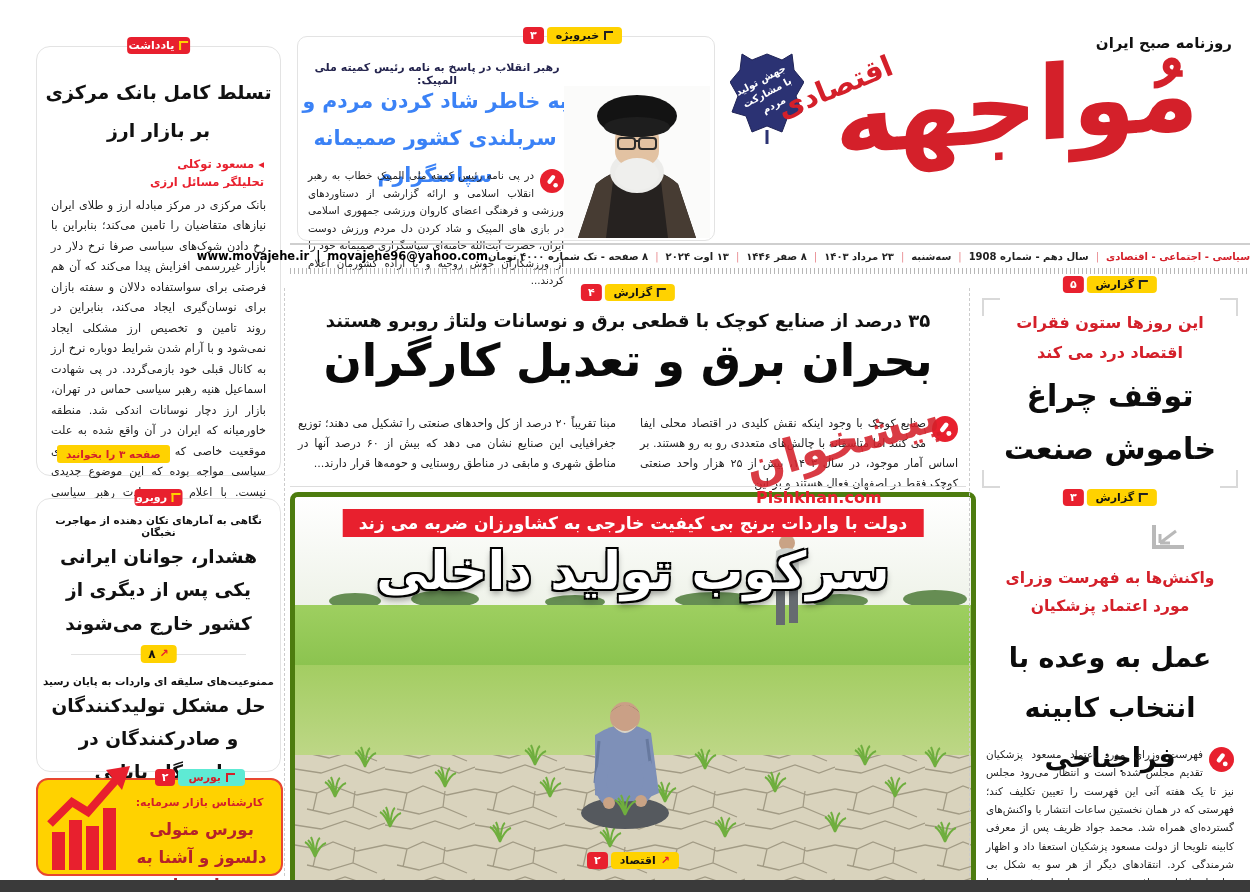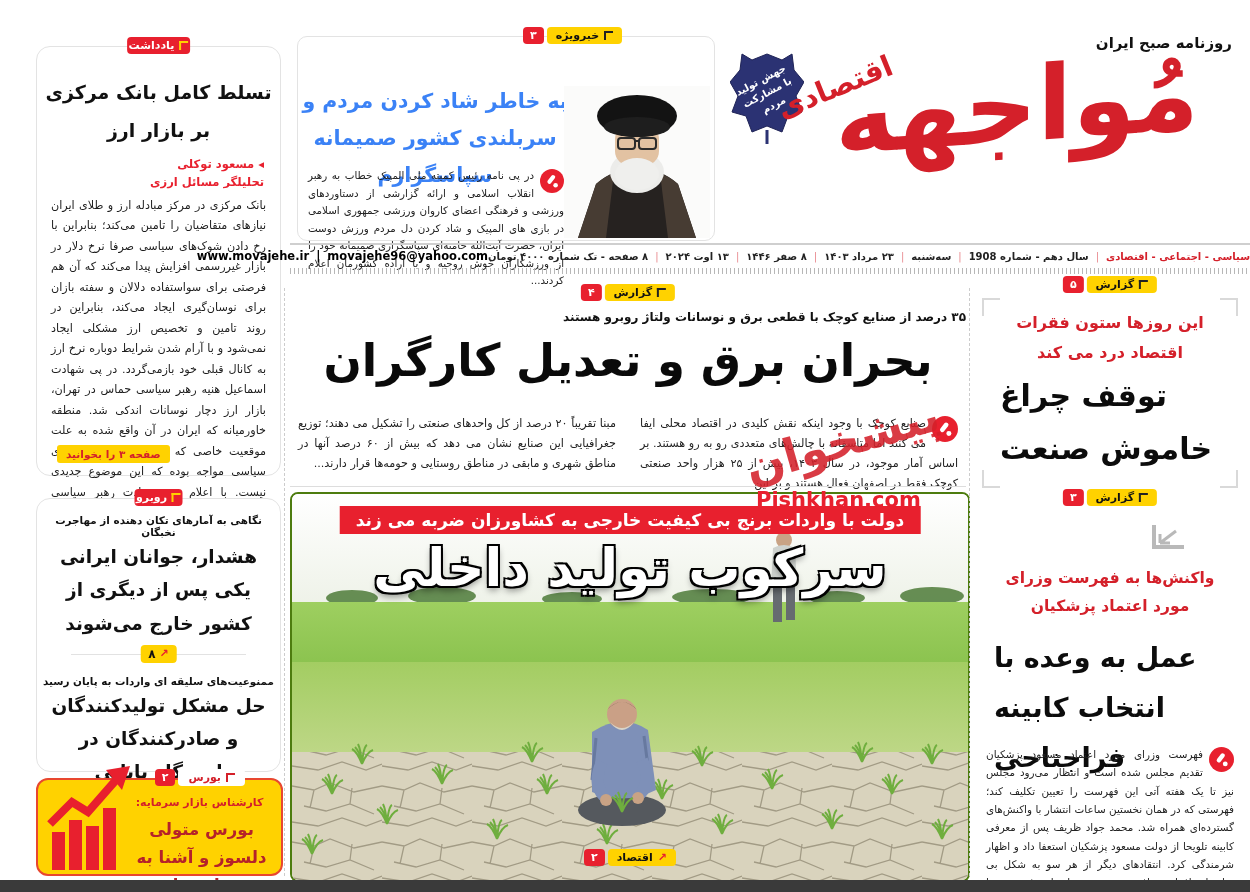--- a/index.html
+++ b/index.html
@@ -6,21 +6,21 @@
   #page{position:relative;width:1250px;height:892px;background:#fff;overflow:hidden;
         font-family:"DejaVu Sans",sans-serif;direction:rtl;color:#111}
   .abs{position:absolute}
   .center{text-align:center}
   .just{text-align:justify;text-justify:inter-word}
 
   
   .badge{position:absolute;display:flex;align-items:center;z-index:6;direction:rtl}
   .pill-y{background:#ffd200;color:#111;font-weight:bold;font-size:11px;padding:2px 9px;border-radius:4px;display:flex;align-items:center;gap:5px;white-space:nowrap}
   .pill-r{background:#e8202e;color:#fff;font-weight:bold;font-size:11px;padding:2px 2px;border-radius:4px;display:flex;align-items:center;gap:5px;white-space:nowrap}
-  .pill-w{background:#ffffff;color:#d4202a;font-weight:bold;font-size:11px;padding:2px 10px;border-radius:4px;display:flex;align-items:center;gap:5px;white-space:nowrap}
+  .pill-w{background:#5eead4;color:#d4202a;font-weight:bold;font-size:11px;padding:2px 10px;border-radius:4px;display:flex;align-items:center;gap:5px;white-space:nowrap}
   .num-r{background:#e8202e;color:#fff;font-weight:bold;font-size:11px;padding:2px 7px;border-radius:4px;margin-right:3px}
   .cm{width:7px;height:7px;border-top:2px solid #222;border-left:2px solid #222;display:inline-block}
   .cm.yel{border-color:#ffd200}
   .arrow-red{color:#e8202e;font-weight:bold;font-size:11px}
 
   
   .fbox{position:absolute;border:1px solid #e3e3e3;border-radius:14px;background:#fff}
 
   
   .note-title{margin-top:26px;font-size:19px;font-weight:bold;line-height:2.0}
@@ -55,46 +55,46 @@
   .dateline{position:absolute;left:290px;top:243px;width:960px;height:22px;border-top:2px solid #cfcfcf;
             display:flex;align-items:center;justify-content:space-between;font-size:10px;color:#222;font-weight:bold}
   .dl-group{display:flex;align-items:center;gap:7px;white-space:nowrap}
   .dl-sep{color:#d4202a;opacity:.55;font-weight:normal}
   .dl-cat{color:#d4202a}
   .dl-urls{direction:ltr;display:flex;gap:7px;font-size:11.5px;color:#000}
   .barcode{position:absolute;left:290px;top:268px;width:960px;height:6px;
            background:repeating-linear-gradient(90deg,#b7b7b7 0 1px,transparent 1px 4px)}
 
   
-  .lead-kicker{position:absolute;top:28px;left:0;right:0;text-align:right;font-size:12px;font-weight:bold;color:#111}
+  .lead-kicker{position:absolute;top:28px;left:0;right:0;text-align:center;font-size:18px;font-weight:bold;color:#111}
   .lead-title{position:absolute;top:52px;left:0;right:0;text-align:center;font-size:45px;font-weight:bold;color:#0a0a0a}
   .lead-body{position:absolute;top:132px;left:8px;right:8px;display:flex;gap:24px}
   .lead-col{flex:1;font-size:11.2px;line-height:1.8;color:#222}
 
   .hline{position:absolute;left:290px;top:486px;width:676px;border-top:1px solid #ddd}
 
   
   .qicon{float:right;margin:2px 0 2px 6px}
 
   
   .wm-fa{position:absolute;left:742px;top:414px;font-size:46px;font-weight:bold;color:rgba(212,32,42,.88);
          transform:rotate(-16deg);z-index:8;pointer-events:none}
-  .wm-en{position:absolute;left:756px;top:488px;font-size:21px;font-weight:bold;color:#e8202e;z-index:8;direction:ltr}
-
-  
-  .photo-box{position:absolute;left:290px;top:492px;width:676px;height:386px;border-radius:8px;overflow:hidden;border:2px solid #4d7c0f}
+  .wm-en{position:absolute;left:756px;top:488px;font-size:16px;font-weight:bold;color:#e8202e;z-index:8;direction:ltr}
+
+  
+  .photo-box{position:absolute;left:290px;top:492px;width:676px;height:386px;border-radius:8px;overflow:hidden;border:5px solid #4d7c0f}
   .photo-banner{position:absolute;top:12px;left:50%;transform:translateX(-50%);background:#e8202e;color:#fff;
                 font-size:17px;font-weight:bold;padding:4px 16px;white-space:nowrap;z-index:4}
   .photo-title{position:absolute;top:44px;left:0;right:0;text-align:center;font-size:52px;font-weight:bold;color:#fff;z-index:4;
                text-shadow:-2px -2px 0 #000,2px -2px 0 #000,-2px 2px 0 #000,2px 2px 0 #000,0 4px 7px rgba(0,0,0,.45)}
   .photo-badge{bottom:14px;left:50%;transform:translateX(-50%)}
 
   
   .r-kicker{position:absolute;left:0;right:0;text-align:center;color:#d4202a;font-weight:bold}
-  .r-title{position:absolute;left:0;right:0;text-align:left;font-weight:bold;color:#0c0c0c}
+  .r-title{position:absolute;left:0;right:0;text-align:center;font-weight:bold;color:#0c0c0c}
   .r3-body{position:absolute;top:248px;left:10px;right:10px;font-size:10.4px;line-height:1.76;color:#222}
   .corner{position:absolute;width:16px;height:16px;border-color:#d9d9d9;border-style:solid;border-width:0}
   .c-tl{border-top-width:2px;border-left-width:2px}
   .c-tr{border-top-width:2px;border-right-width:2px}
   .c-bl{border-bottom-width:2px;border-left-width:2px}
   .c-br{border-bottom-width:2px;border-right-width:2px}
 
   .dash-v{position:absolute;top:288px;height:588px;border-left:1px dashed #ccc}
   .bottom-bar{position:absolute;left:0;top:880px;width:1250px;height:12px;background:#3a3a3a}
 </style>
@@ -165,20 +165,21 @@
   </div>
 
   <div class="fbox" style="left:297px;top:36px;width:416px;height:203px;border-radius:10px">
     <div class="badge" style="top:-10px;left:225px">
       <span class="pill-y">
           <span class="cm"></span>
           <span>خبرویژه</span>
         </span>
       <span class="num-r">۳</span>
     </div>
+    <div class="sp-kicker">رهبر انقلاب در پاسخ به نامه رئیس کمیته ملی المپیک:</div>
     <div class="sp-title">به خاطر شاد کردن مردم و سربلندی کشور صمیمانه سپاسگزارم</div>
     <div class="sp-body just">
       <svg class="qicon" width="24" height="24" viewBox="0 0 24 24">
         <circle cx="12" cy="12" r="12" fill="#e8202e"></circle>
         <rect x="9" y="6" width="4.2" height="10" rx="2" fill="#fff" transform="rotate(38 12 11)"></rect>
         <circle cx="15.6" cy="16.2" r="2.3" fill="#fff"></circle>
       </svg>
       <span>در پی نامه رئیس کمیته ملی المپیک خطاب به رهبر انقلاب اسلامی و ارائه گزارشی از دستاوردهای ورزشی و فرهنگی اعضای کاروان ورزشی جمهوری اسلامی در بازی های المپیک و شاد کردن دل مردم ورزش دوست ایران، حضرت آیت‌الله خامنه‌ای سپاسگزاری صمیمانه خود را از ورزشکاران خوش روحیه و با اراده کشورمان اعلام کردند...</span>
     </div>
 

